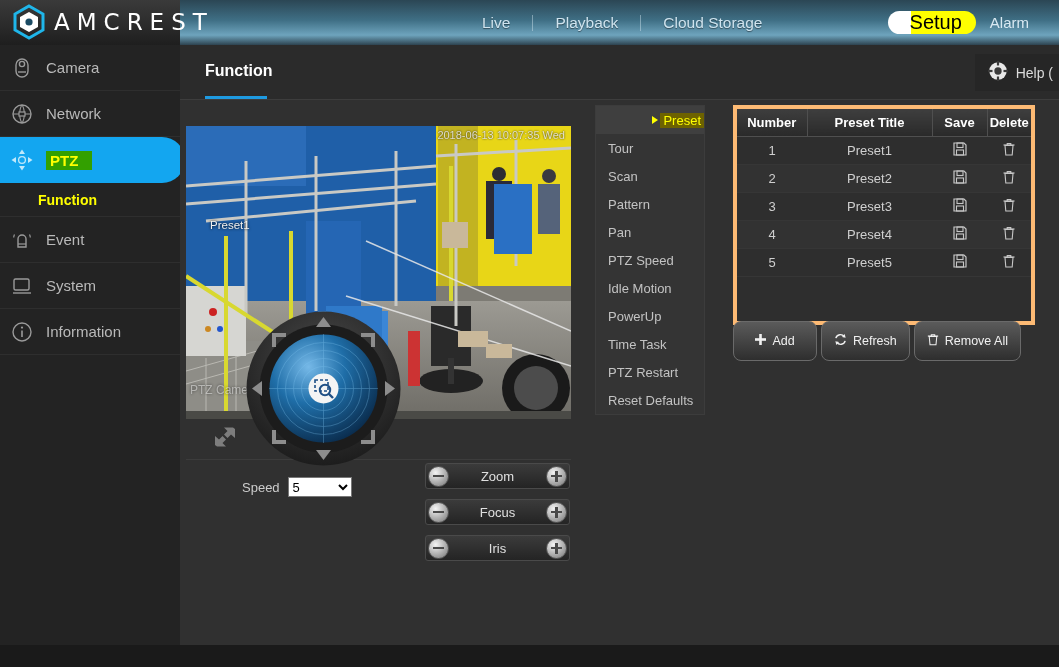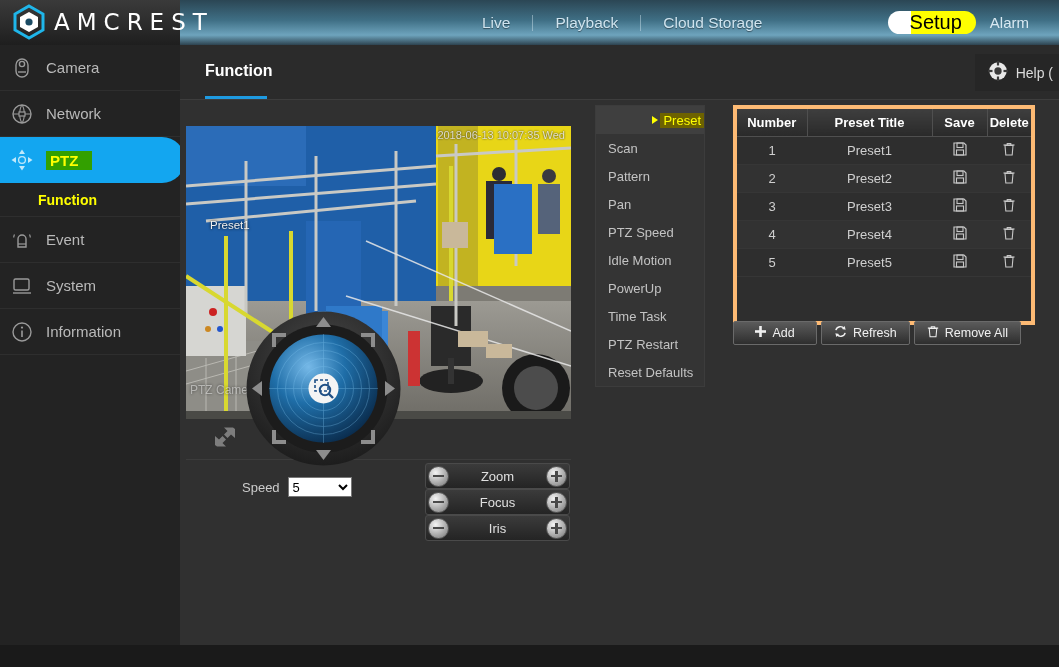--- a/index.html
+++ b/index.html
@@ -138,21 +138,21 @@
   }
   .speed-lbl { color: #cccccc; font-size: 13px; }
   .speed-sel {
     width: 64px; height: 20px; background: #ffffff; color: #000; font-size: 13px;
     border: 1px solid #777; font-family: "Liberation Sans", sans-serif;
   }
 
   
   .zfi-col { position: absolute; left: 245px; top: 418px; }
   .zfi-row {
-    width: 145px; height: 26px; position: relative;
+    width: 145px; height: 26px; margin-bottom: 10px; position: relative;
     background: linear-gradient(180deg, #3b3b3b, #242424);
     border: 1px solid #4a4a4a; border-radius: 3px;
     display: flex; align-items: center; justify-content: center;
   }
   .zfi-label { color: #e0e0e0; font-size: 13px; }
   .rb {
     position: absolute; width: 21px; height: 21px; border-radius: 50%; cursor: pointer;
     background: radial-gradient(circle at 35% 30%, #f4f4f4, #9a9a9a 70%, #777);
     border: 1px solid #5a5a5a;
     display: flex; align-items: center; justify-content: center;
@@ -200,23 +200,23 @@
     border-bottom: 1px solid #363636;
   }
   tbody tr:nth-child(even) td { background: #323232; }
   .icon-btn { cursor: pointer; display: inline-block; }
   .tbl-filler { height: 44px; background: #2e2e2e; }
 
   .tbl-btns {
     position: absolute; left: 553px; top: 276px; display: flex; gap: 4px;
   }
   .tbl-btn {
-    height: 24px; min-width: 84px; padding: 0 12px;
+    height: 40px; min-width: 84px; padding: 0 12px;
     background: linear-gradient(180deg, #5b5b5b, #2e2e2e);
-    border: 1px solid #6a6a6a; border-radius: 2px;
+    border: 1px solid #6a6a6a; border-radius: 8px;
     color: #f0f0f0; font-size: 12.5px; cursor: pointer;
     display: flex; align-items: center; justify-content: center; gap: 6px;
   }
 
   .footer {
     position: absolute; left: 180px; top: 645px; width: 879px; height: 22px;
     background: #1a1a1a;
   }
   .footer-left {
     position: absolute; left: 0; top: 645px; width: 180px; height: 22px; background: #1a1a1a;
@@ -516,20 +516,23 @@
         </span>
     </div>
   </div>
 
   <div class="fn-menu">
     <div class="fn-item active">
       <span class="fn-arrow"></span>
       <span class="fn-lbl">Preset</span>
     </div>
     <div class="fn-item">
+      <span class="fn-lbl">Tour</span>
+    </div>
+    <div class="fn-item">
       <span class="fn-lbl">Scan</span>
     </div>
     <div class="fn-item">
       <span class="fn-lbl">Pattern</span>
     </div>
     <div class="fn-item">
       <span class="fn-lbl">Pan</span>
     </div>
     <div class="fn-item">
       <span class="fn-lbl">PTZ Speed</span>

